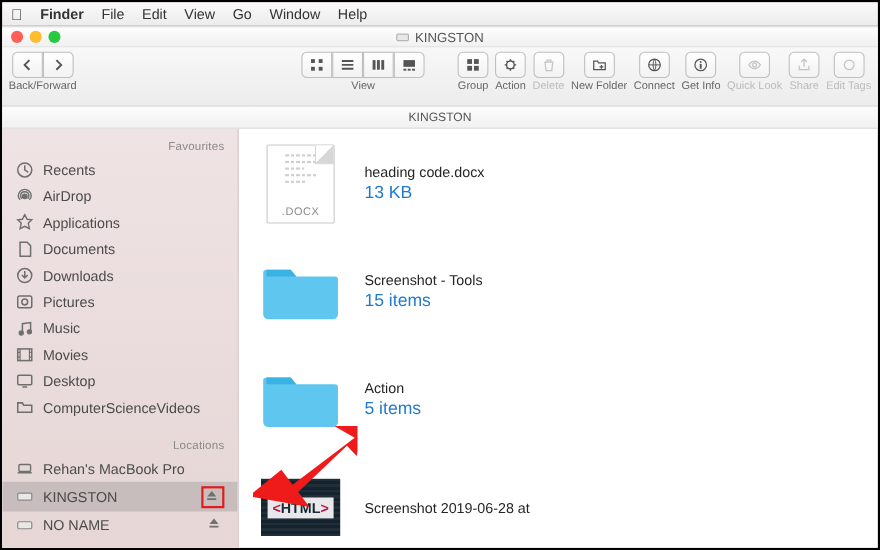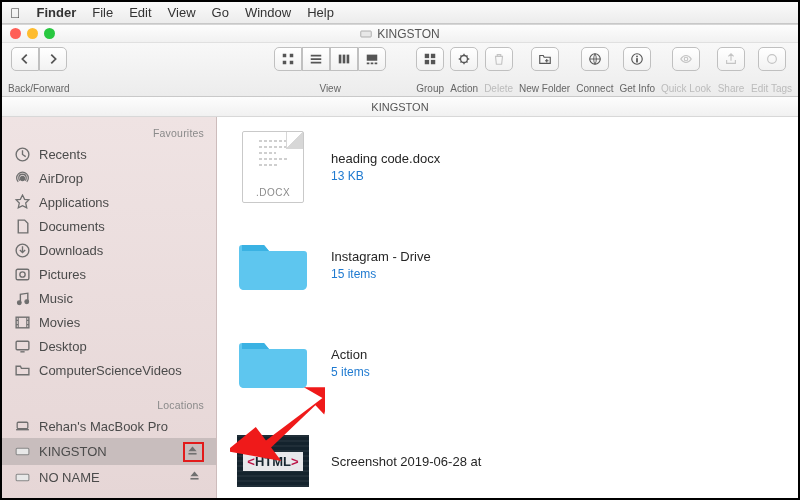--- a/index.html
+++ b/index.html
@@ -12,21 +12,21 @@
   
   .window { margin: 0; height: 476px; background: #fff; border-top: 1px solid #d6d6d6; display: flex; flex-direction: column; }
   .titlebar { height: 18px; background: linear-gradient(#fdfdfd,#f1f1f1); display:flex; align-items:center; justify-content:center; font-size:12px; color:#555; position:relative; border-bottom:1px solid #e0e0e0;}
   .lights { position:absolute; left:8px; top:3px; display:flex; gap:6px; }
   .lights div { width:11px; height:11px; border-radius:50%; }
   .close-l{background:#ff5f57;} .min-l{background:#febc2e;} .max-l{background:#28c840;}
   .title-disk { display:flex; align-items:center; gap:5px; font-size:12px; color:#555;}
   .title-disk .disk-ic{width:12px;height:12px;}
 
   .toolbar { height: 54px; background: linear-gradient(#f8f8f8,#ececec); border-bottom:1px solid #c9c9c9; display:flex; align-items:flex-start; padding: 4px 6px 0 6px; gap:6px; font-size:10px; color:#666;}
-  .tool-group{display:flex;flex-direction:column;align-items:center;gap:12px;}
+  .tool-group{display:flex;flex-direction:column;align-items:center;gap:2px;}
   .tool-btns{display:flex;gap:0;}
   .tbtn{height:24px;min-width:28px;border:1px solid #c0c0c0;background:linear-gradient(#fff,#f2f2f2);display:flex;align-items:center;justify-content:center;padding:0 6px;}
   .tbtn:first-child{border-radius:5px 0 0 5px;}
   .tbtn:last-child{border-radius:0 5px 5px 0;}
   .tbtn.solo{border-radius:5px;}
   .tbtn svg{width:14px;height:14px;fill:#555;}
   .tbtn.disabled svg{fill:#c4c4c4;}
   .tbtn.disabled{color:#c4c4c4;}
   .tlabel{font-size:10px;color:#666;}
   .tlabel.dim{color:#bbb;}
@@ -47,21 +47,21 @@
 
   .content{flex:1;overflow:auto;padding:14px 20px;}
   .file-row{display:flex;align-items:center;gap:22px;margin-bottom:26px;}
   .thumb{width:72px;height:72px;flex:0 0 72px;display:flex;align-items:center;justify-content:center;}
   .docx{width:62px;height:72px;border:1px solid #c9c9c9;border-radius:2px;background:#fff;position:relative;display:flex;flex-direction:column;justify-content:flex-start;padding:6px 16px 0;}
   .docx::before{content:"";position:absolute;top:0;right:0;width:16px;height:16px;background:linear-gradient(135deg,#fff 48%,#d7d7d7 50%);border-left:1px solid #d7d7d7;border-bottom:1px solid #d7d7d7;}
   .docx .squig{height:2px;background:repeating-linear-gradient(90deg,#cfcfcf 0 3px,transparent 3px 5px);margin:2px 0;}
   .docx .ext{position:absolute;bottom:4px;left:0;right:0;text-align:center;font-size:10px;color:#8b8b8b;letter-spacing:.5px;}
   .folder{width:70px;height:56px;}
   .fn{font-size:13px;color:#262626;}
-  .fs{font-size:12px;color:#1f7ad0;margin-top:3px;}
+  .fs{font-size:16px;color:#1f7ad0;margin-top:3px;}
 
   .html-thumb{width:72px;height:52px;background:#14232d;display:flex;align-items:center;justify-content:center;color:#fff;font-weight:700;font-size:15px;position:relative;overflow:hidden;}
   .html-thumb::before{content:"";position:absolute;inset:0;background:repeating-linear-gradient(0deg,rgba(255,255,255,.05) 0 2px,transparent 2px 5px);}
   .html-thumb .tag{background:#e8e8eb;color:#14232d;padding:2px 4px;font-size:13px;display:flex;align-items:center;}
   .html-thumb .lt,.html-thumb .gt{color:#b14;}
 
   .arrow{position:absolute;left:230px;top:380px;pointer-events:none;}
 
 </style>
 </head>
@@ -400,21 +400,21 @@
           </div>
         </div>
         <div class="file-row">
           <div class="thumb">
             <div><svg class="folder" viewBox="0 0 70 56">
                 <path d="M4 10h22l5 6h35c2 0 3 1 3 3v31c0 3-2 5-5 5H6c-3 0-5-2-5-5V13c0-2 1-3 3-3z" fill="#5ec6ef"></path>
                 <path d="M4 10h22l5 6H4z" fill="#3ab2e3"></path>
               </svg></div>
           </div>
           <div>
-            <div class="fn">Instagram - Drive</div>
+            <div class="fn">Screenshot - Tools</div>
             <div class="fs">15 items</div>
           </div>
         </div>
         <div class="file-row">
           <div class="thumb">
             <div><svg class="folder" viewBox="0 0 70 56">
                 <path d="M4 10h22l5 6h35c2 0 3 1 3 3v31c0 3-2 5-5 5H6c-3 0-5-2-5-5V13c0-2 1-3 3-3z" fill="#5ec6ef"></path>
                 <path d="M4 10h22l5 6H4z" fill="#3ab2e3"></path>
               </svg></div>
           </div>

